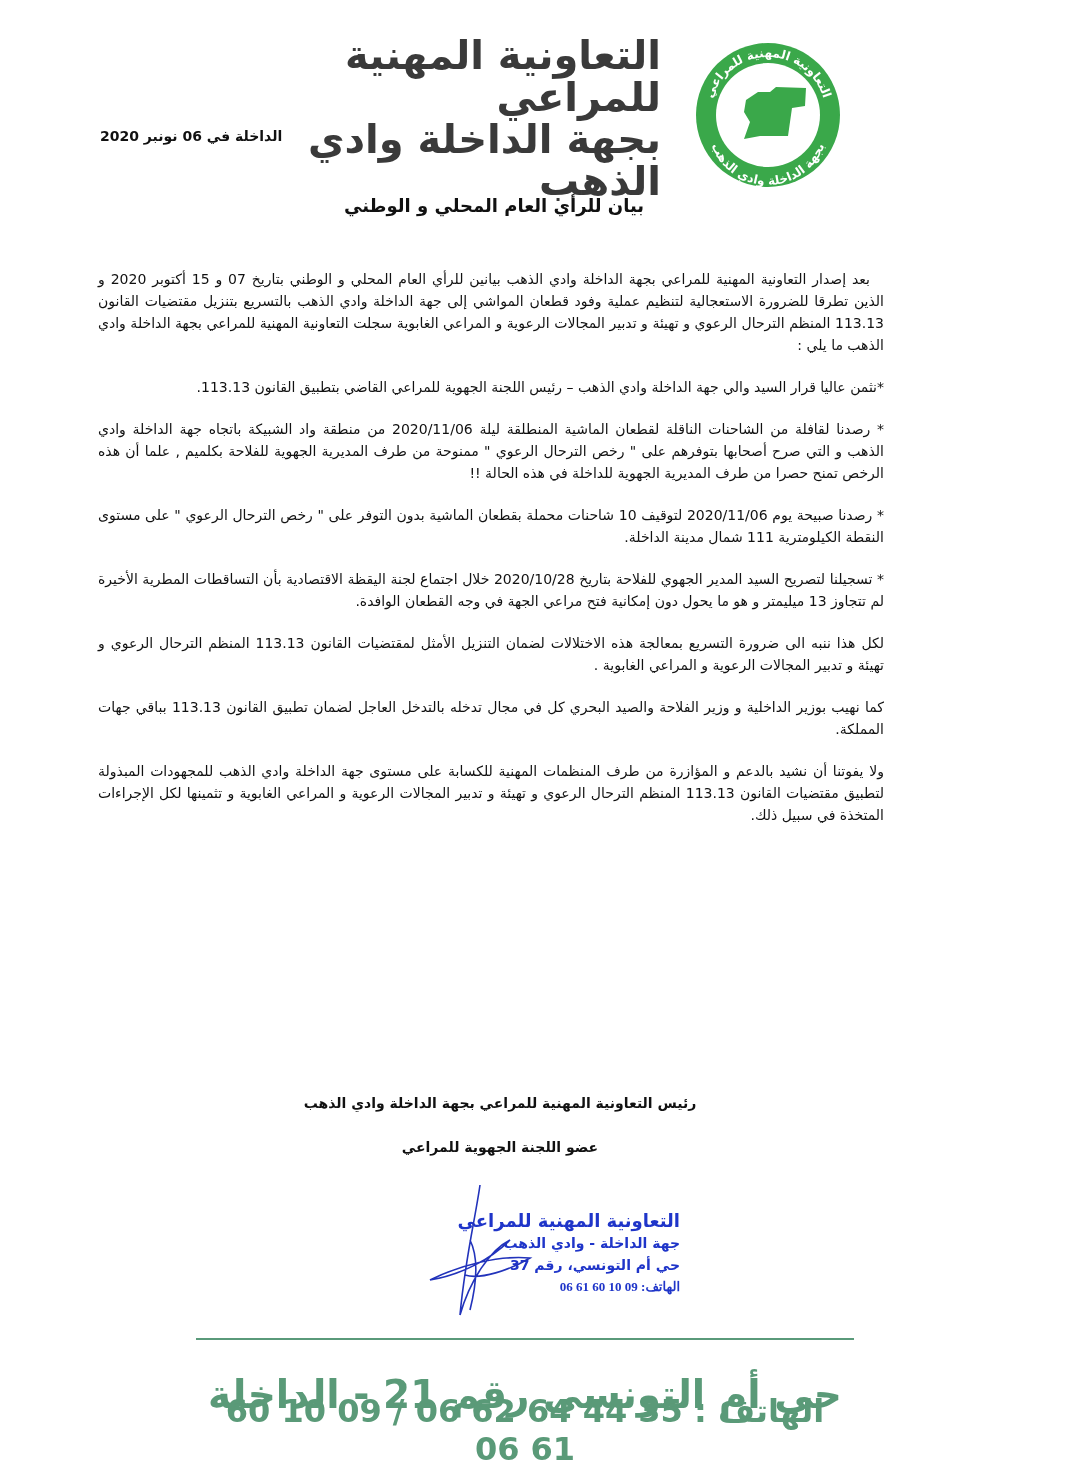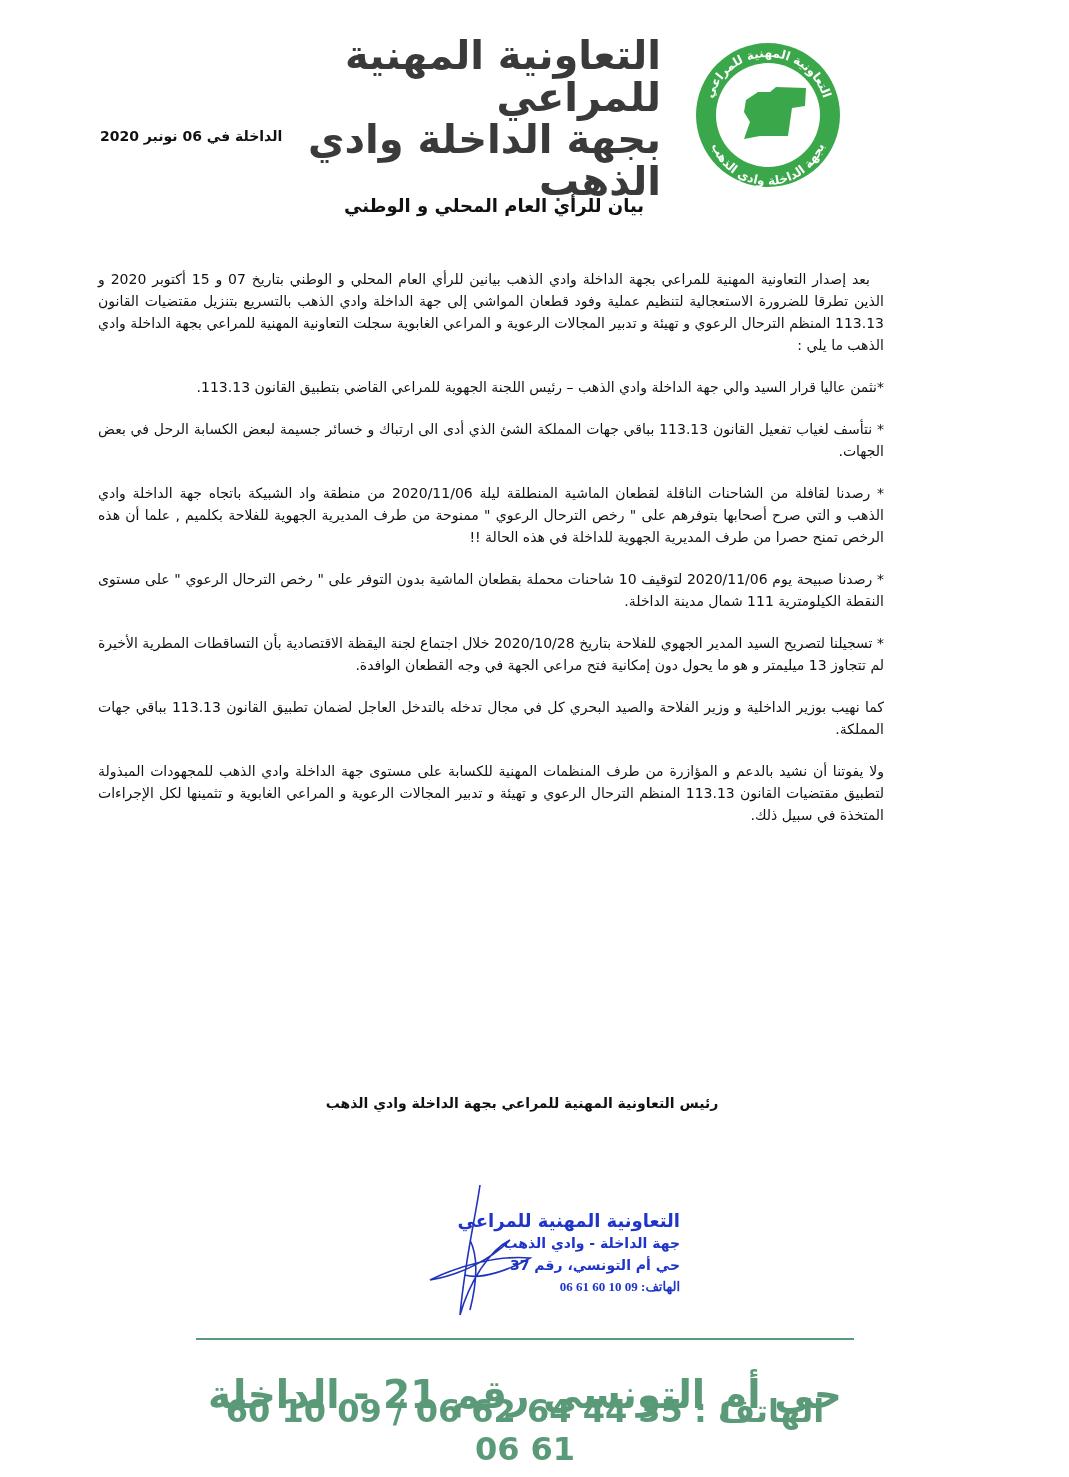--- a/index.html
+++ b/index.html
@@ -16,21 +16,21 @@
 
     .date { position:absolute; left:100px; top:128px; font-size:14px; font-weight:bold; direction:rtl; }
 
     .statement-title { position:absolute; left:344px; top:195px; font-size:18px; font-weight:bold; }
 
     .body { position:absolute; left:98px; top:268px; width:786px; font-size:14px; font-weight:normal;
       line-height:22px; text-align:justify; }
     .body p { margin:0 0 20px 0; }
     .body p.intro { text-indent:14px; }
 
-    .signature-block { position:absolute; left:300px; top:1095px; width:400px; text-align:center; font-size:14px; font-weight:bold;margin-left:22px; }
+    .signature-block { position:absolute; left:300px; top:1095px; width:400px; text-align:center; font-size:14px; font-weight:bold; }
     .signature-block div { margin-bottom:28px; }
     .signature-block .name { margin-bottom:0; padding-right:40px; }
 
     .stamp { position:absolute; left:420px; top:1210px; width:260px; height:100px; color:#1f35c9;
       font-weight:bold; text-align:right; direction:rtl; }
     .stamp div { line-height:22px; }
     .stamp .s1 { font-size:18px; }
     .stamp .s2 { font-size:14px; }
     .stamp .s3 { font-size:14px; }
     .stamp .s4 { font-size:13px;font-family:Liberation Serif, serif; }
@@ -67,30 +67,31 @@
     </text>
   </svg>
 
   <div class="date">الداخلة في 06 نونبر 2020</div>
 
   <div class="statement-title">بيان للرأي العام المحلي و الوطني</div>
 
   <div class="body">
     <p class="intro">بعد إصدار التعاونية المهنية للمراعي بجهة الداخلة وادي الذهب  بيانين للرأي العام المحلي و الوطني بتاريخ 07 و 15 أكتوبر 2020 و الذين تطرقا للضرورة الاستعجالية لتنظيم عملية وفود قطعان المواشي إلى جهة الداخلة وادي الذهب بالتسريع بتنزيل مقتضيات القانون 113.13 المنظم الترحال الرعوي و تهيئة و تدبير المجالات الرعوية و المراعي الغابوية سجلت التعاونية المهنية للمراعي بجهة الداخلة وادي الذهب ما يلي :</p>
     <p>*نثمن عاليا قرار السيد والي جهة الداخلة وادي الذهب – رئيس اللجنة الجهوية للمراعي القاضي بتطبيق القانون 113.13.</p>
-    <p>* نتأسف لغياب تفعيل القانون 113.13 بباقي جهات المملكة الشئ الذي أدى الى ارتباك و خسائر جسيمة لبعض الكسابة الرحل في بعض الجهات.</p>
     <p>* رصدنا لقافلة من الشاحنات الناقلة لقطعان الماشية المنطلقة ليلة 2020/11/06 من منطقة واد الشبيكة باتجاه جهة الداخلة وادي الذهب و التي صرح أصحابها بتوفرهم على " رخص الترحال الرعوي " ممنوحة من طرف المديرية الجهوية للفلاحة بكلميم , علما أن هذه الرخص  تمنح حصرا من طرف المديرية الجهوية للداخلة في هذه الحالة !!</p>
     <p>* رصدنا صبيحة يوم 2020/11/06 لتوقيف 10 شاحنات محملة بقطعان الماشية بدون التوفر على " رخص الترحال الرعوي " على مستوى النقطة الكيلومترية 111 شمال مدينة الداخلة.</p>
     <p>* تسجيلنا لتصريح السيد المدير الجهوي للفلاحة بتاريخ 2020/10/28 خلال اجتماع لجنة اليقظة الاقتصادية بأن التساقطات المطرية الأخيرة لم تتجاوز 13 ميليمتر و هو ما يحول دون إمكانية فتح مراعي الجهة في وجه القطعان الوافدة.</p>
+    <p>لكل هذا ننبه الى ضرورة التسريع بمعالجة هذه الاختلالات لضمان التنزيل الأمثل  لمقتضيات القانون 113.13 المنظم الترحال الرعوي و تهيئة و تدبير المجالات الرعوية و المراعي الغابوية .</p>
     <p>كما نهيب بوزير الداخلية و وزير الفلاحة والصيد البحري كل في مجال تدخله بالتدخل العاجل لضمان تطبيق القانون 113.13 بباقي جهات المملكة.</p>
     <p>ولا يفوتنا أن نشيد بالدعم و المؤازرة من طرف المنظمات المهنية للكسابة على مستوى جهة الداخلة وادي الذهب للمجهودات المبذولة  لتطبيق مقتضيات القانون 113.13 المنظم الترحال الرعوي و تهيئة و تدبير المجالات الرعوية و المراعي الغابوية  و تثمينها لكل الإجراءات المتخذة في سبيل ذلك.</p>
   </div>
 
   <div class="signature-block">
     <div>رئيس التعاونية المهنية للمراعي بجهة الداخلة وادي الذهب</div>
+    <div>عضو اللجنة الجهوية للمراعي</div>
   </div>
 
   <div class="stamp">
     <div class="s1">التعاونية المهنية للمراعي</div>
     <div class="s2">جهة الداخلة - وادي الذهب</div>
     <div class="s3">حي أم التونسي، رقم 37</div>
     <div class="s4">الهاتف: 09 10 60 61 06</div>
   </div>
 
   <svg class="stamp-signature" viewBox="0 0 120 140">

